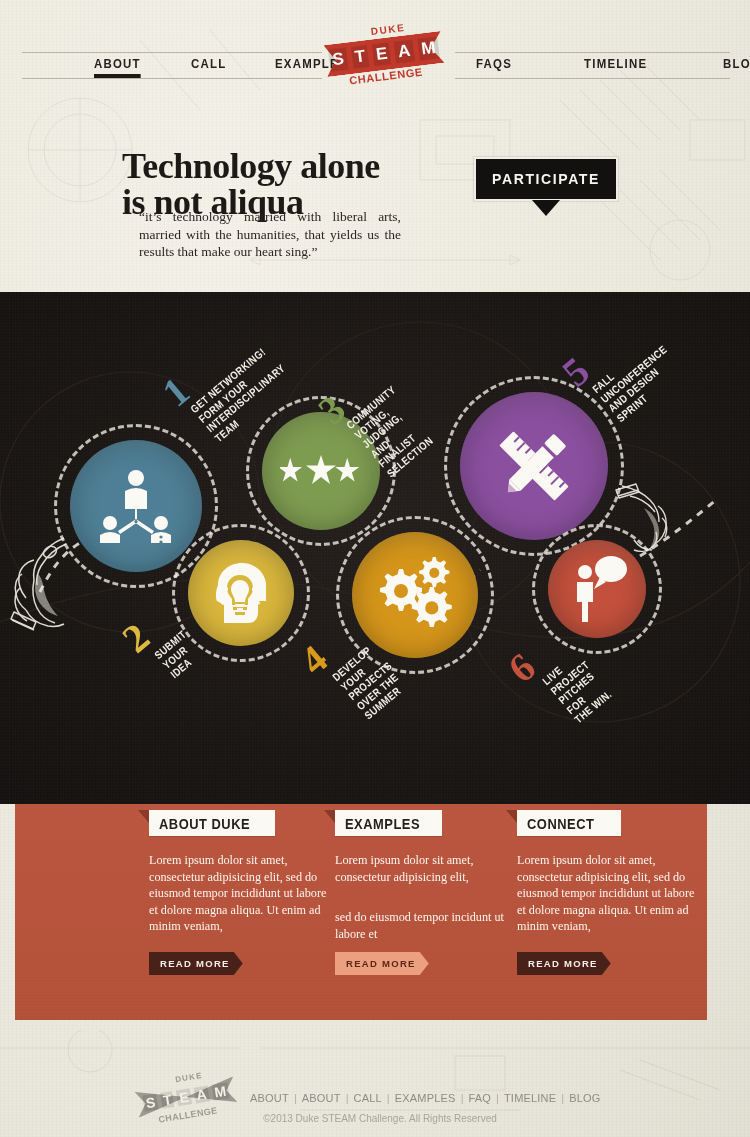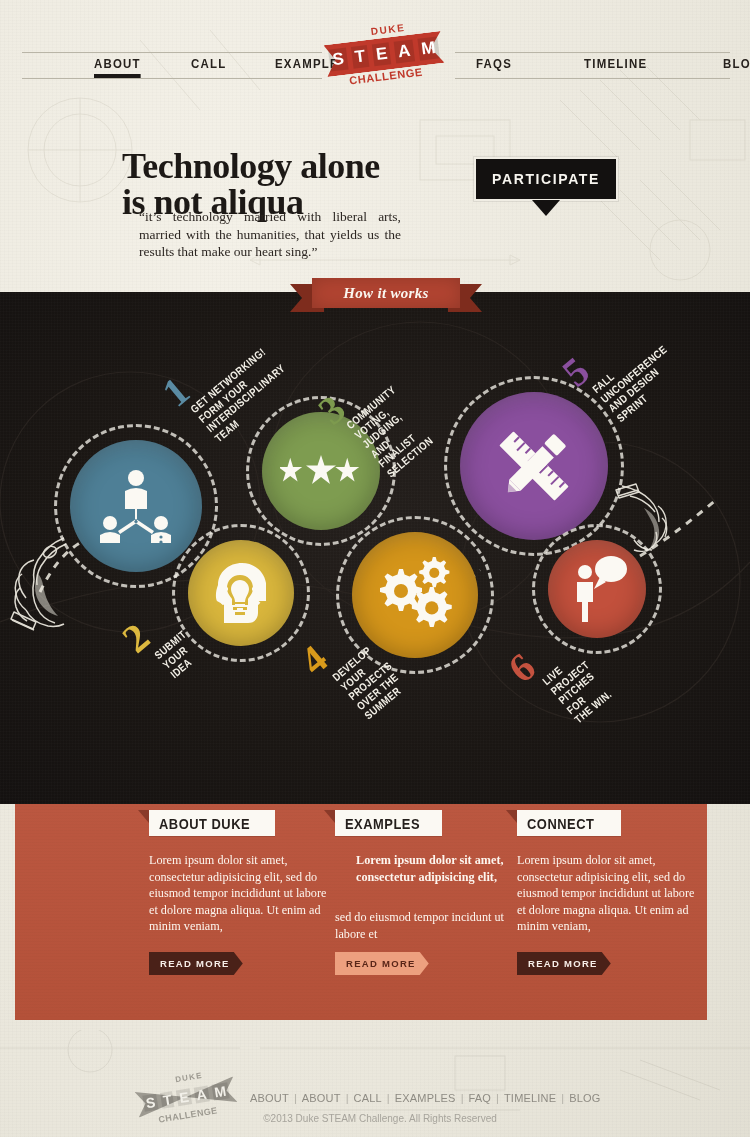--- a/index.html
+++ b/index.html
@@ -182,21 +182,21 @@
   }
   .card-fold {
     position: absolute; top: -14px; left: -11px; width: 0; height: 0;
     border-top: 13px solid #8a3a29; border-left: 11px solid transparent;
   }
   .card-body {
     position: absolute; top: 28px; left: 0; width: 182px;
     font-family: "Liberation Serif", serif; font-size: 12.2px;
     line-height: 16.5px; color: #fdf6ef; white-space: pre-line;
   }
-  .card-body.bold { font-weight: 700; margin-left: 21px; }
+  .card-body.bold { font-weight: 400; }
   .readmore {
     position: absolute; height: 23px; padding: 0 13px 0 11px;
     display: inline-flex; align-items: center; cursor: pointer;
     clip-path: polygon(0 0, calc(100% - 9px) 0, 100% 50%, calc(100% - 9px) 100%, 0 100%);
   }
   .readmore span {
     font-family: "Liberation Sans", sans-serif; font-size: 9.5px;
     font-weight: 700; letter-spacing: 1.3px;
   }
 
@@ -535,27 +535,20 @@
     </div>
 
     <div class="step" style="left:512px; top:356px;">
       <div class="step-num" style="color:#c4523f; transform:rotate(-40deg); position:absolute; left:0; top:0;">6</div>
       <div class="step-lbl" style="position:absolute; left:28px; top:30px; transform:rotate(-40deg) scaleX(.84); transform-origin:left top;">LIVE PROJECT
 PITCHES FOR
 THE WIN.</div>
     </div>
   </div>
 
-  <div class="ribbon">
-    <div class="ribbon-tail l"></div>
-    <div class="ribbon-tail r"></div>
-    <div class="ribbon-body">
-      <span>How it works</span>
-    </div>
-  </div>
 
   <div class="red">
 
     <div class="card" style="left:134px; top:20px;">
       <div class="card-fold"></div>
       <div class="card-tab">
         <span>ABOUT DUKE</span>
       </div>
       <div class="card-body">Lorem ipsum dolor sit amet, consectetur adipisicing elit, sed do eiusmod tempor incididunt ut labore et dolore magna aliqua. Ut enim ad minim veniam,</div>
       <div class="readmore" style="top:128px; left:0; background:#4a2118;">

